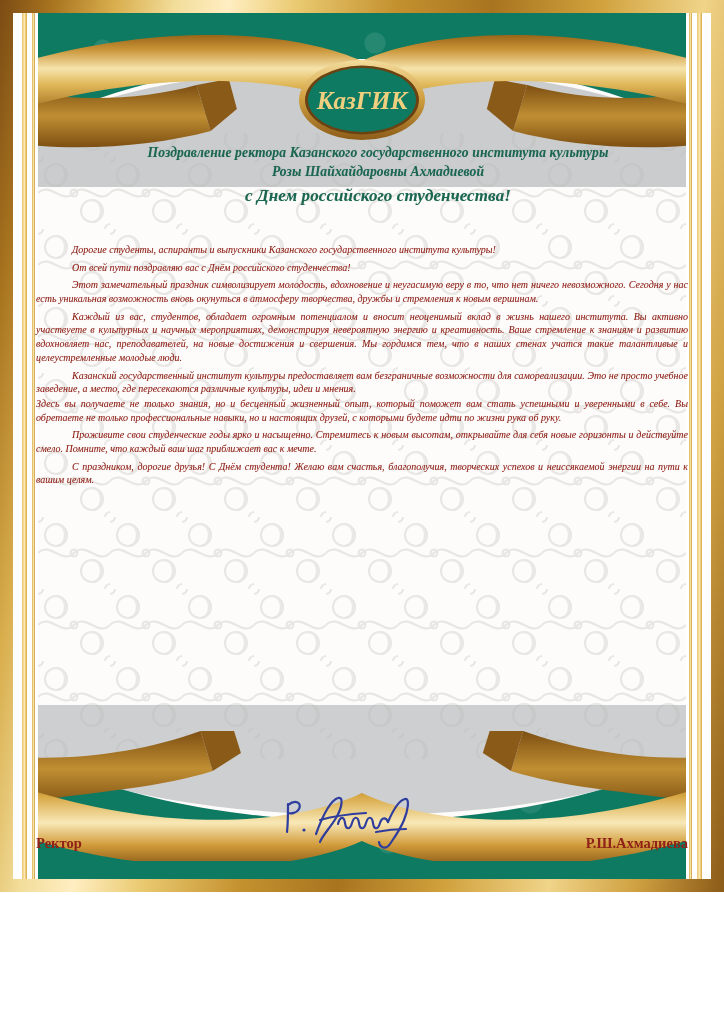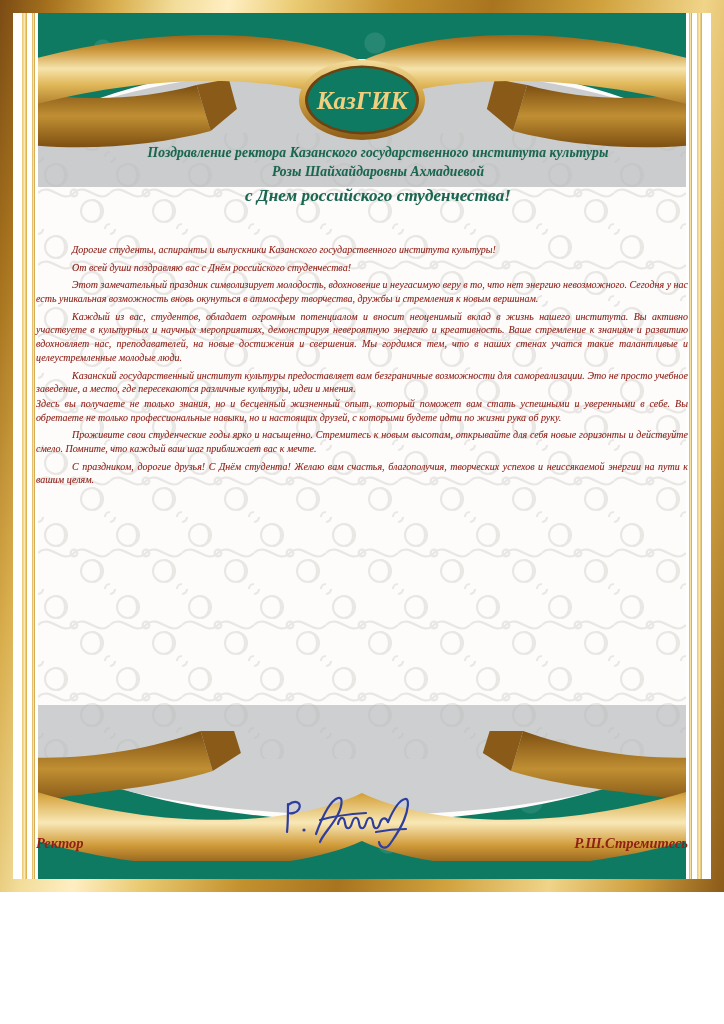--- a/index.html
+++ b/index.html
@@ -207,21 +207,20 @@
 
   
   .sign-row {
     position: absolute;
     left: 36px; right: 36px;
     top: 835px;
     display: flex;
     justify-content: space-between;
     align-items: flex-end;
     color: #8f2118;
-    font-style: italic;
     font-weight: bold;
     font-size: 14.5px;
   }
   .signature-mark {
     position: absolute;
     left: 280px;
     top: 790px;
     width: 170px;
     height: 62px;
   }
@@ -347,22 +346,22 @@
   <div class="content">
 
     <div class="title-block">
       <div class="title-line">Поздравление ректора Казанского государственного института культуры</div>
       <div class="title-line">Розы Шайхайдаровны Ахмадиевой</div>
       <div class="title-line big">с Днем российского студенчества!</div>
     </div>
 
     <div class="body-block">
       <p class="para indent just">Дорогие студенты, аспиранты и выпускники Казанского государственного института культуры!</p>
-      <p class="para indent">От всей души поздравляю вас с Днём российского студенчества!</p>
-      <p class="para indent just">Этот замечательный праздник символизирует молодость, вдохновение и неугасимую веру в то, что нет энергию невозможного. Сегодня у нас есть уникальная возможность вновь окунуться в атмосферу творчества, дружбы и стремления к новым вершинам.</p>
+      <p class="para indent">От всей пути поздравляю вас с Днём российского студенчества!</p>
+      <p class="para indent just">Этот замечательный праздник символизирует молодость, вдохновение и неугасимую веру в то, что нет ничего невозможного. Сегодня у нас есть уникальная возможность вновь окунуться в атмосферу творчества, дружбы и стремления к новым вершинам.</p>
       <p class="para indent just">Каждый из вас, студентов, обладает огромным потенциалом и вносит неоценимый вклад в жизнь нашего института. Вы активно участвуете в культурных и научных мероприятиях, демонстрируя невероятную энергию и креативность. Ваше стремление к знаниям и развитию вдохновляет нас, преподавателей, на новые достижения и свершения. Мы гордимся тем, что в наших стенах учатся такие талантливые и целеустремленные молодые люди.</p>
       <p class="para indent just tight">Казанский государственный институт культуры предоставляет вам безграничные возможности для самореализации. Это не просто учебное заведение, а место, где пересекаются различные культуры, идеи и мнения.</p>
       <p class="para just">Здесь вы получаете не только знания, но и бесценный жизненный опыт, который поможет вам стать успешными и уверенными в себе. Вы обретаете не только профессиональные навыки, но и настоящих друзей, с которыми будете идти по жизни рука об руку.</p>
       <p class="para indent just">Проживите свои студенческие годы ярко и насыщенно. Стремитесь к новым высотам, открывайте для себя новые горизонты и действуйте смело. Помните, что каждый ваш шаг приближает вас к мечте.</p>
       <p class="para indent just">С праздником, дорогие друзья! С Днём студента! Желаю вам счастья, благополучия, творческих успехов и неиссякаемой энергии на пути к вашим целям.</p>
     </div>
 
     <div class="signature-mark">
       <svg viewBox="0 0 170 62" xmlns="http://www.w3.org/2000/svg">
         <g fill="none" stroke="#2f3e9e" stroke-width="2.2" stroke-linecap="round" stroke-linejoin="round">
@@ -378,17 +377,17 @@
                    C102 27 106 27 108 32"></path>
           <path d="M108 32 C114 18 120 10 125 9 C130 8 128 20 124 30
                    C120 40 114 48 110 54 C106 60 100 58 99 52"></path>
           <path d="M96 42 C106 40 116 39 126 39"></path>
         </g>
       </svg>
     </div>
 
     <div class="sign-row">
       <div>Ректор</div>
-      <div>Р.Ш.Стремитесь</div>
+      <div>Р.Ш.Ахмадиева</div>
     </div>
 
   </div>
 </div>
 
 </body></html>

